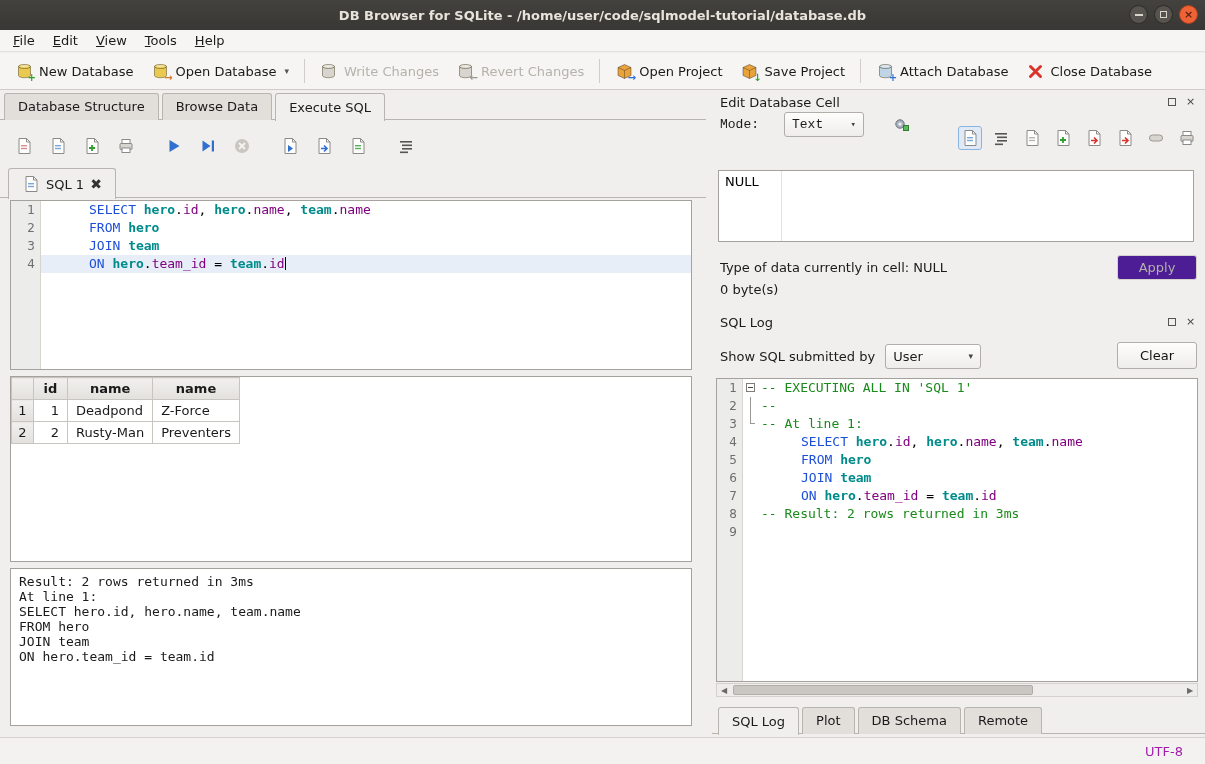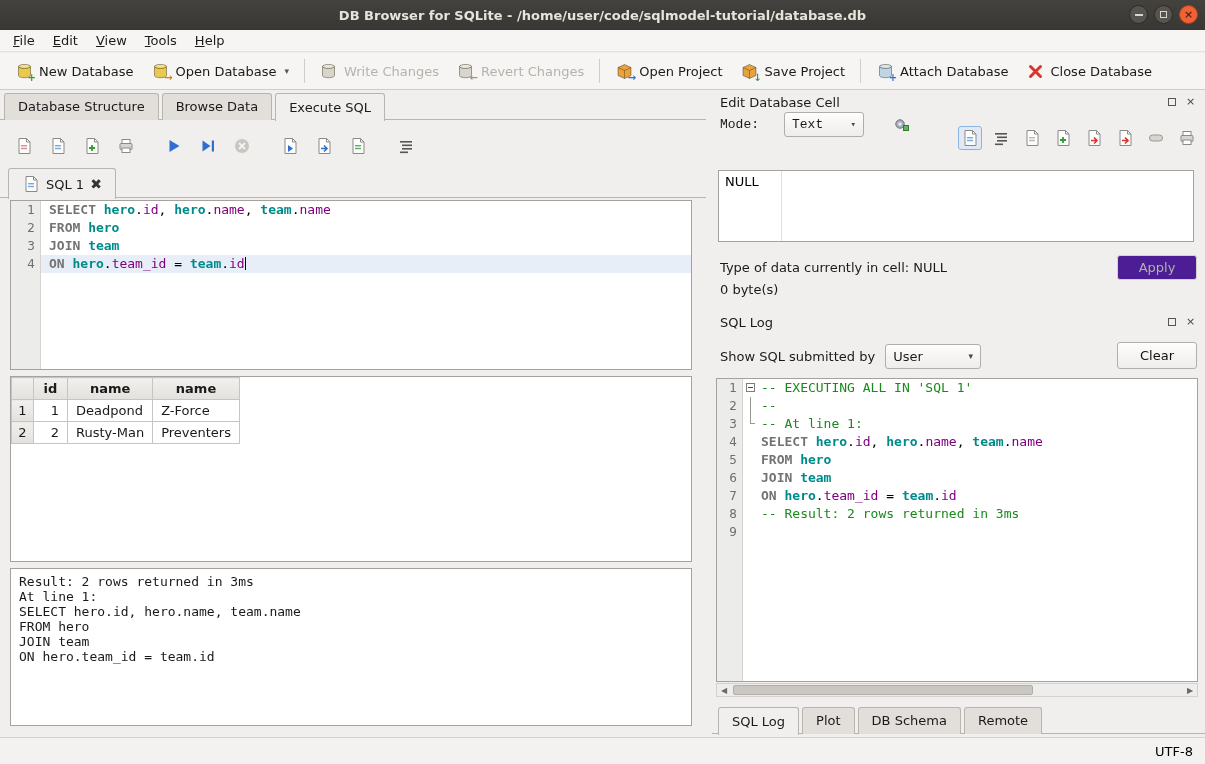--- a/index.html
+++ b/index.html
@@ -65,21 +65,21 @@
     font-family:"DejaVu Sans Mono","Liberation Mono",monospace; font-size:13px; }
   #editor { left:10px; top:110px; width:682px; height:170px; }
   .gutter-bg { position:absolute; left:0; top:0; bottom:0; background:#ececea; border-right:1px solid #d7d4d0; }
   #editor .gutter-bg { width:30px; }
   .codeline { display:flex; height:18px; line-height:18px; position:relative; }
   .lnum { width:30px; flex:0 0 30px; text-align:right; padding-right:6px; color:#6e6e6e;
     font-family:"DejaVu Sans","Liberation Sans",sans-serif; font-size:12px; }
   .lcontent { padding-left:8px; white-space:pre; flex:1; }
   .codeline.current .lcontent { background:#e7eef8; }
   .caret { display:inline-block; width:1px; height:13px; background:#000; vertical-align:-2px; }
-  .tk-k { color:#737373; font-weight:bold; }
+  .tk-k { color:#1d4ed8; font-weight:normal;margin-left:40px; }
   .tk-t { color:#008b8b; font-weight:bold; }
   .tk-f { color:#800080; }
   .tk-p { color:#000; }
   .tk-c { color:#1a8a1a; }
 
   
   #results { position:absolute; left:10px; top:286px; width:682px; height:186px; background:#fff; border:1px solid #a5a29d; overflow:hidden; }
   #results table { border-collapse:collapse; font-size:13px; }
   #results th, #results td { border:1px solid #c8c5c0; padding:2px 8px; height:22px; }
   #results th { background:linear-gradient(#f2f0ee,#e3e1dd); font-weight:bold; }
@@ -136,21 +136,21 @@
   #log-hscroll { position:absolute; left:4px; top:593px; width:482px; height:14px; background:#efedeb; border:1px solid #d5d2cd; display:flex; align-items:center; }
   .scroll-arrow { width:14px; text-align:center; font-size:8px; color:#6b6965; }
   #log-hscroll .thumb { height:10px; width:300px; margin-left:2px; background:#cac7c2; border:1px solid #b1aea9; border-radius:2px; }
 
   #bottom-tabs { left:6px; top:616px; height:28px; }
   #bottom-tabline { top:643px; left:0; width:493px; }
 
   
   #statusbar { position:absolute; left:0; top:737px; width:100%; height:27px; background:#f4f2f0;
     border-top:1px solid #d5d2cd; display:flex; align-items:center; justify-content:flex-end; }
-  #statusbar .enc { color:#000000; margin-right:12px; }
+  #statusbar .enc { color:#a21caf; margin-right:22px; }
 </style>
 </head>
 <body>
 
 <div id="app">
 
   <div id="titlebar">
     <span class="title">DB Browser for SQLite - /home/user/code/sqlmodel-tutorial/database.db</span>
     <div id="win-controls">
       <span class="winbtn">

